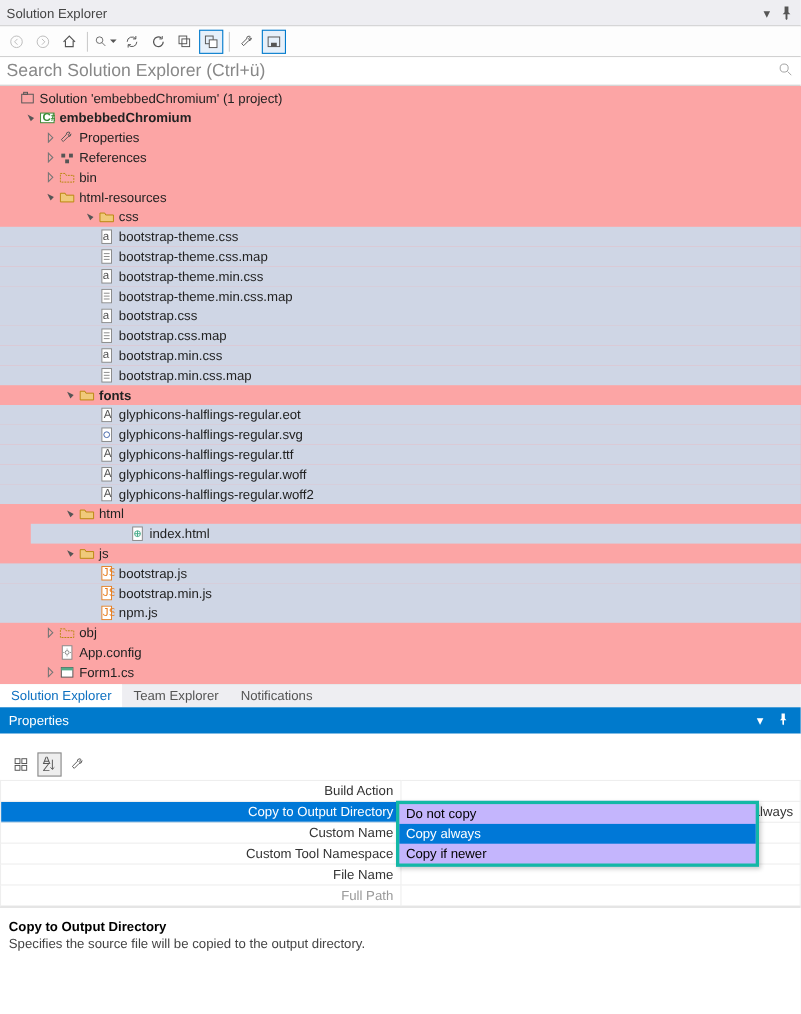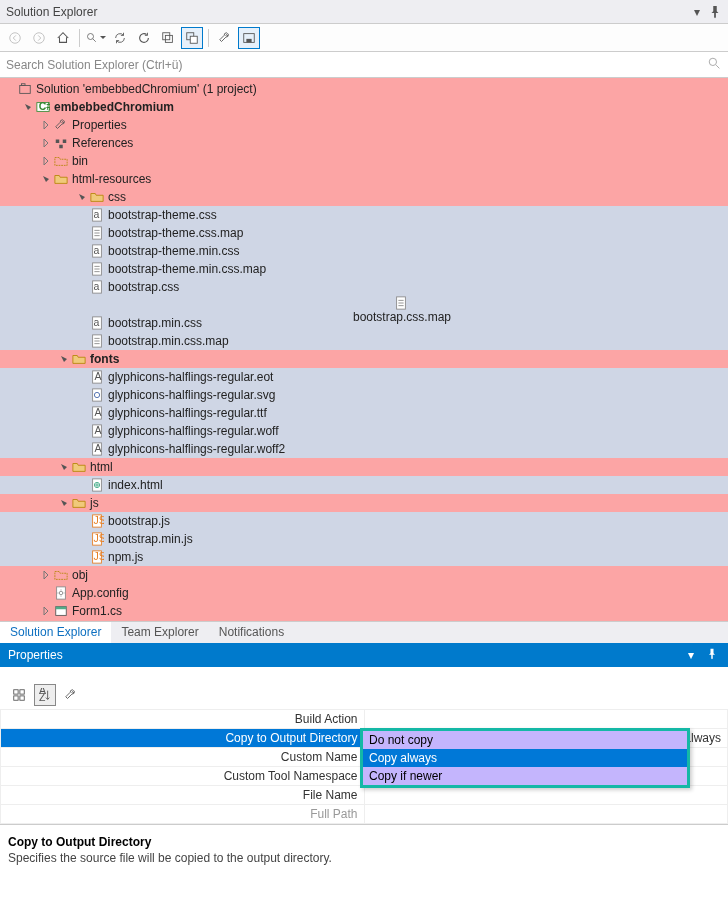--- a/index.html
+++ b/index.html
@@ -7,21 +7,21 @@
 .panel-header { background: #eeeef2; height: 24px; display: flex; align-items: center; padding: 0 6px; color: #444; border-bottom: 1px solid #ccc; }
 .panel-header .title { flex: 1; }
 .panel-header .icon { width: 14px; height: 14px; margin-left: 4px; cursor: pointer; display: flex; align-items: center; justify-content: center; color: #555; }
 .toolbar { background: #fdfdfd; border-bottom: 1px solid #ccc; height: 28px; display: flex; align-items: center; padding: 0 4px; gap: 2px; }
 .toolbar .btn { width: 22px; height: 22px; display: flex; align-items: center; justify-content: center; cursor: pointer; color: #555; border: 1px solid transparent; position: relative; }
 .toolbar .btn.disabled { color: #bbb; cursor: default; }
 .toolbar .btn.active { border: 1px solid #007acc; background: #e6f0fa; }
 .toolbar .sep { width: 1px; height: 18px; background: #ccc; margin: 0 3px; }
 .toolbar .drop::after { content: ""; display: inline-block; border: 3px solid transparent; border-top-color: #555; margin-left: 2px; margin-top: 3px; }
 .search { background: #fff; border-bottom: 1px solid #ccc; height: 26px; display: flex; align-items: center; padding: 0 6px; }
-.search input { border: none; outline: none; flex: 1; font-size: 12px; color: #333; }
+.search input { border: none; outline: none; flex: 1; font-size: 16px; color: #333; }
 .search input::placeholder { color: #888; }
 .search .icon { width: 14px; color: #999; }
 .tree { flex: 1; background: #fca5a5; overflow: auto; padding-top: 2px; }
 .node { height: 18px; display: flex; align-items: center; white-space: nowrap; color: #222; cursor: pointer; }
 .node.sel { background: #cfd6e5; }
 .expander { width: 12px; height: 12px; display: inline-flex; align-items: center; justify-content: center; color: #555; font-size: 10px; }
 .nicon { width: 16px; height: 16px; margin: 0 3px 0 1px; display: inline-flex; align-items: center; justify-content: center; }
 .nicon svg { width: 14px; height: 14px; }
 .tabs { background: #eeeef2; border-top: 1px solid #ccc; display: flex; height: 22px; }
 .tab { padding: 3px 10px; color: #555; cursor: pointer; font-size: 12px; }
@@ -268,21 +268,21 @@
     <div class="node sel" style="padding-left: 76px;">
       <span class="expander"></span>
       <span class="nicon">
         <svg viewBox="0 0 16 16">
           <rect x="3" y="1" width="10" height="14" fill="#fff" stroke="#888"></rect>
           <text x="4" y="11" font-size="6" fill="#555">a</text>
         </svg>
       </span>
       <span style="">bootstrap.css</span>
     </div>
-    <div class="node sel" style="padding-left: 76px; flex-direction: column;">
+    <div class="node sel" style="padding-left: 76px;">
       <span class="expander"></span>
       <span class="nicon">
         <svg viewBox="0 0 16 16">
           <rect x="3" y="1" width="10" height="14" fill="#fff" stroke="#888"></rect>
           <path d="M5 5h6M5 8h6M5 11h6" stroke="#888"></path>
         </svg>
       </span>
       <span style="">bootstrap.css.map</span>
     </div>
     <div class="node sel" style="padding-left: 76px;">
@@ -374,21 +374,21 @@
           <path d="M2 2L8 5L5 8z" fill="#555"></path>
         </svg>
       </span>
       <span class="nicon">
         <svg viewBox="0 0 16 16">
           <path d="M1 4h5l1 2h8v7H1z" fill="#f0c97a" stroke="#b8860b"></path>
         </svg>
       </span>
       <span style="">html</span>
     </div>
-    <div class="node sel" style="padding-left: 76px;">
+    <div class="node sel" style="padding-left: 76px; margin-left: 28px;">
       <span class="expander"></span>
       <span class="nicon">
         <svg viewBox="0 0 16 16">
           <rect x="3" y="1" width="10" height="14" fill="#fff" stroke="#888"></rect>
           <circle cx="8" cy="8" r="3" fill="none" stroke="#4a8"></circle>
           <path d="M5 8h6M8 5v6" stroke="#4a8"></path>
         </svg>
       </span>
       <span style="">index.html</span>
     </div>

